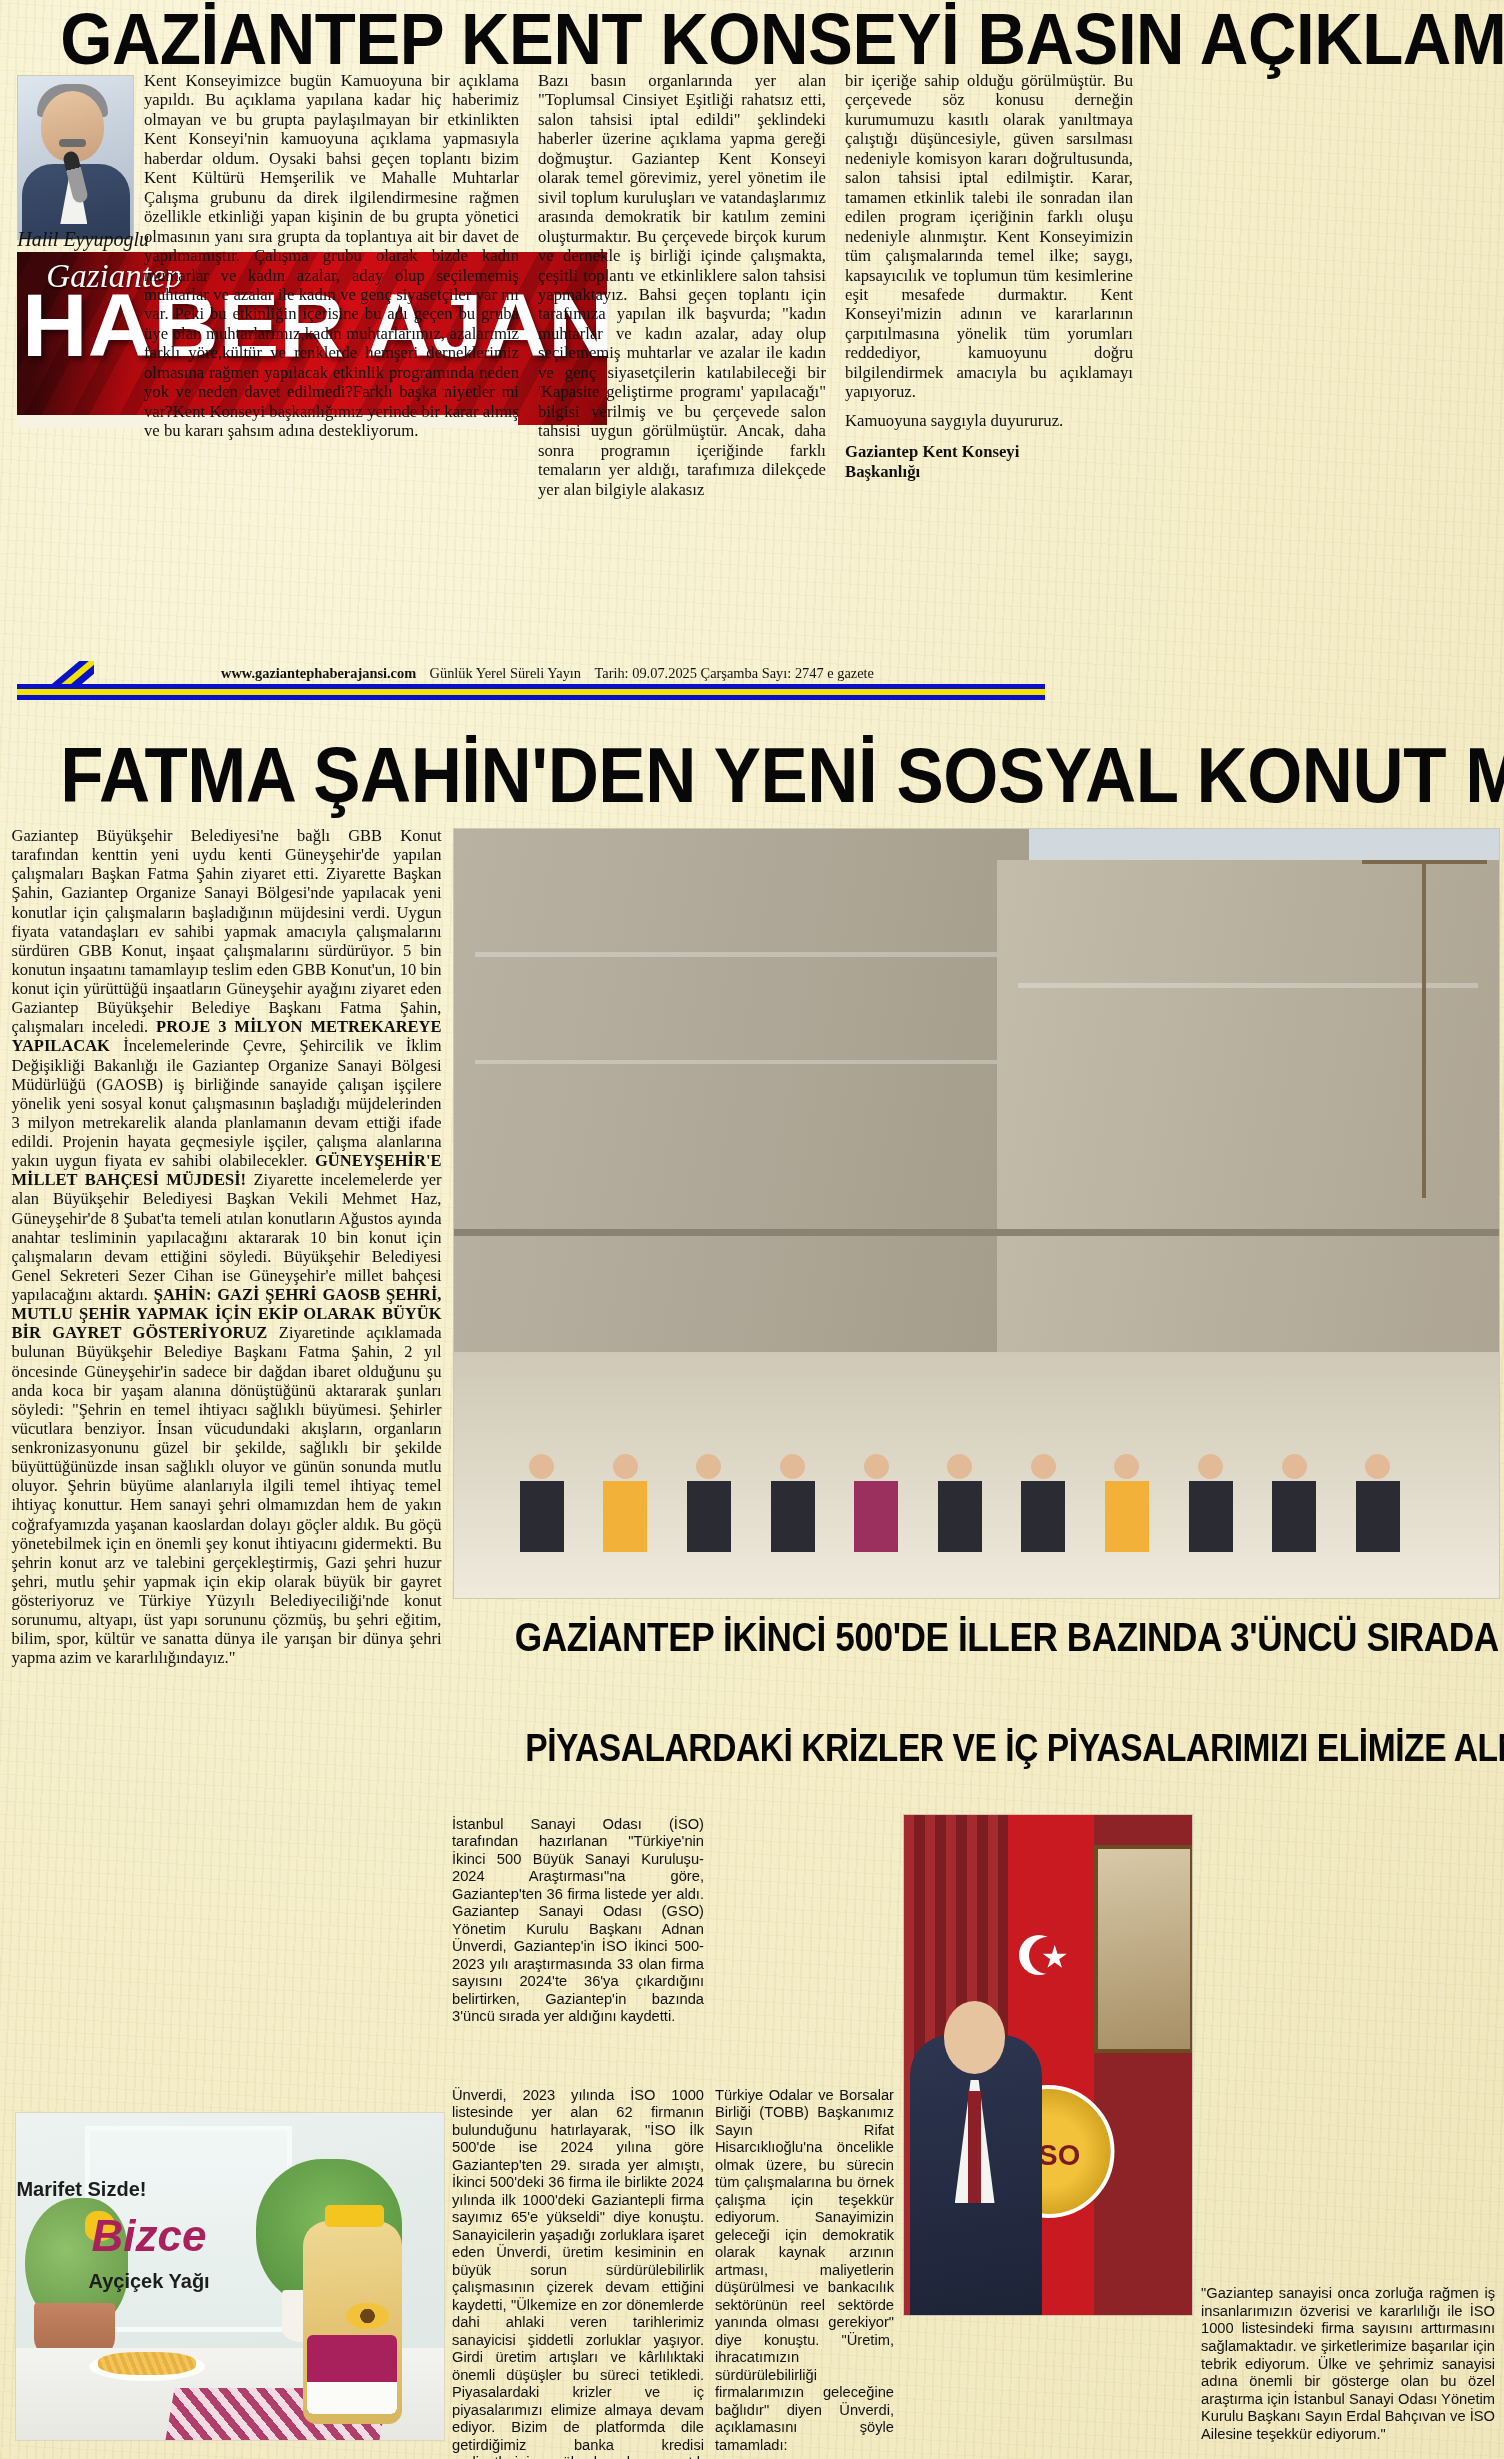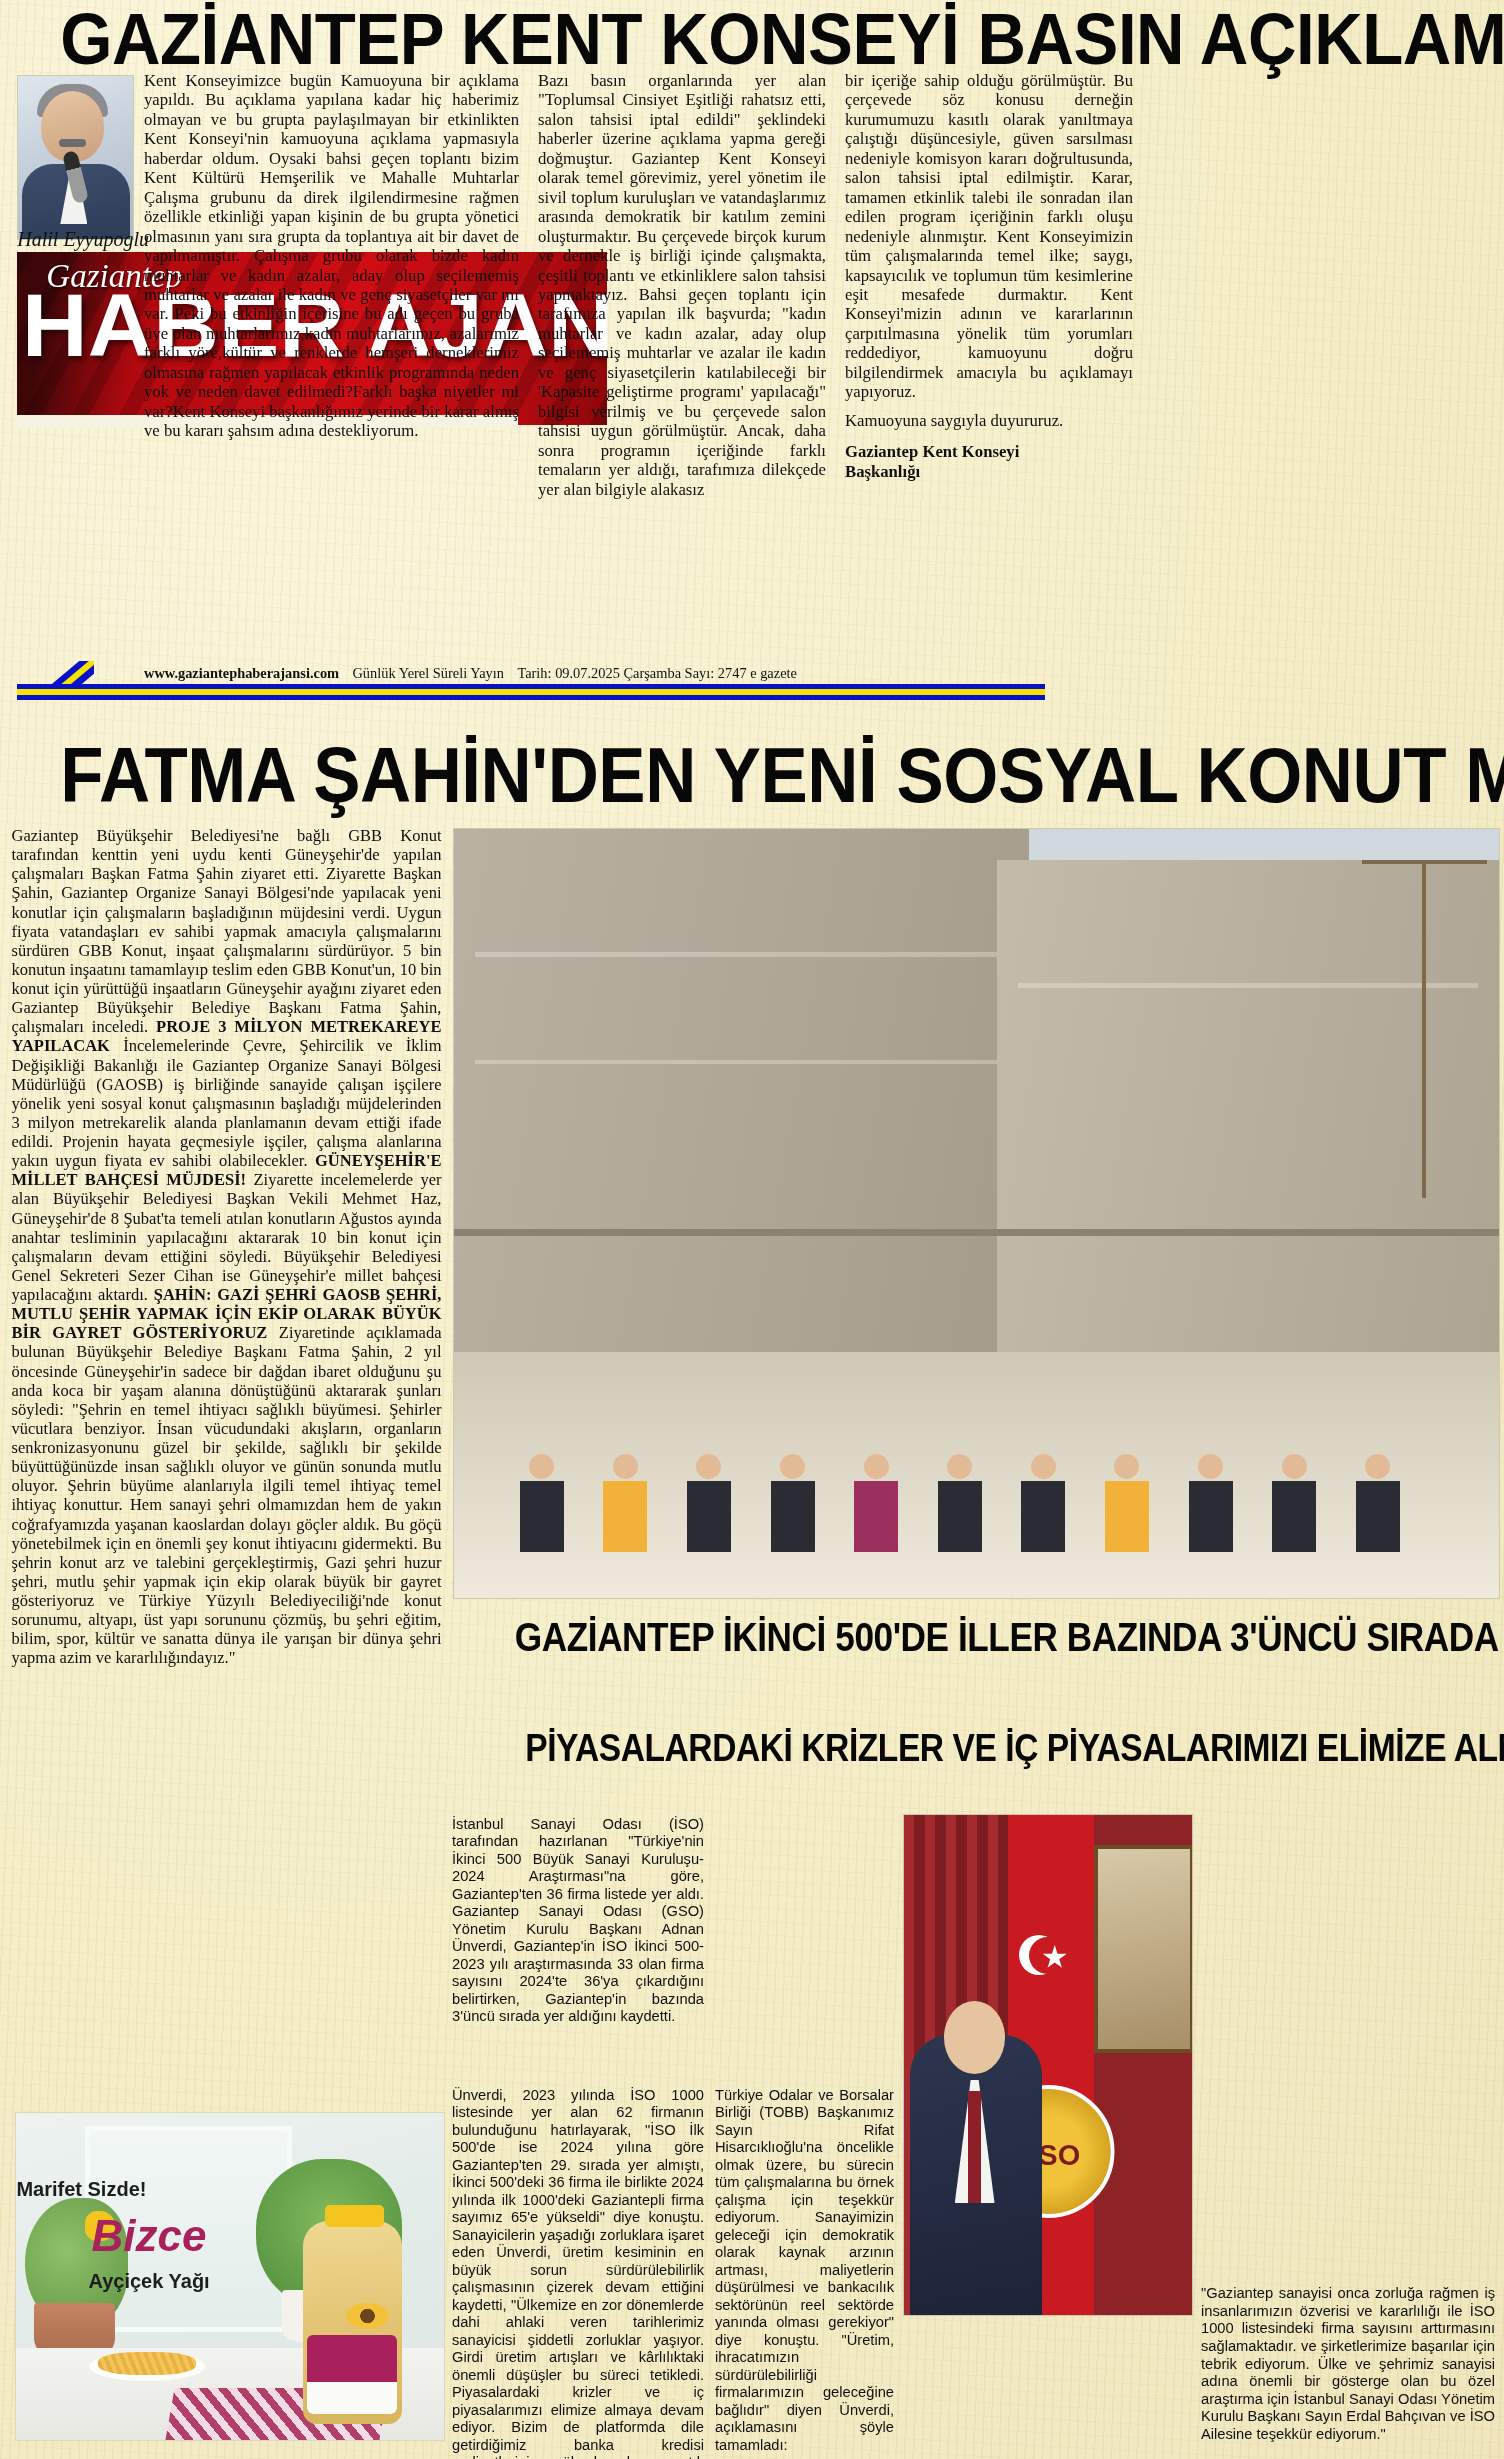--- a/index.html
+++ b/index.html
@@ -111,21 +111,21 @@
   }
   .rule-blue1{position:absolute;left:17.3px;top:684px;width:1028px;height:4.8px;background:#0a12c8;}
   .rule-yellow{position:absolute;left:17.3px;top:689px;width:1028px;height:5.8px;background:#f5e400;}
   .rule-blue2{position:absolute;left:17.3px;top:695px;width:1028px;height:4.8px;background:#0a12c8;}
   .flagmark{
     position:absolute;left:17.3px;top:661px;width:77px;height:38px;overflow:hidden;
   }
   .flagmark i{position:absolute;display:block;width:134px;height:6.7px;transform:rotate(-40deg);}
   .byline{
     position:absolute;left:144px;top:665px;width:730px;
-    font-family:"Liberation Serif", serif;font-size:14.4px;color:#111;white-space:nowrap;
+    font-family:"Liberation Serif", serif;font-size:14.4px;color:#111;white-space:nowrap;text-align:right;
   }
   .byline b{font-weight:bold;}
   .byline span{margin-left:13.4px;}
 
   .col{
     position:absolute;
     font-family:"Liberation Serif", serif;
     color:#101010;
     text-align:justify;
     font-size:16.7px;

